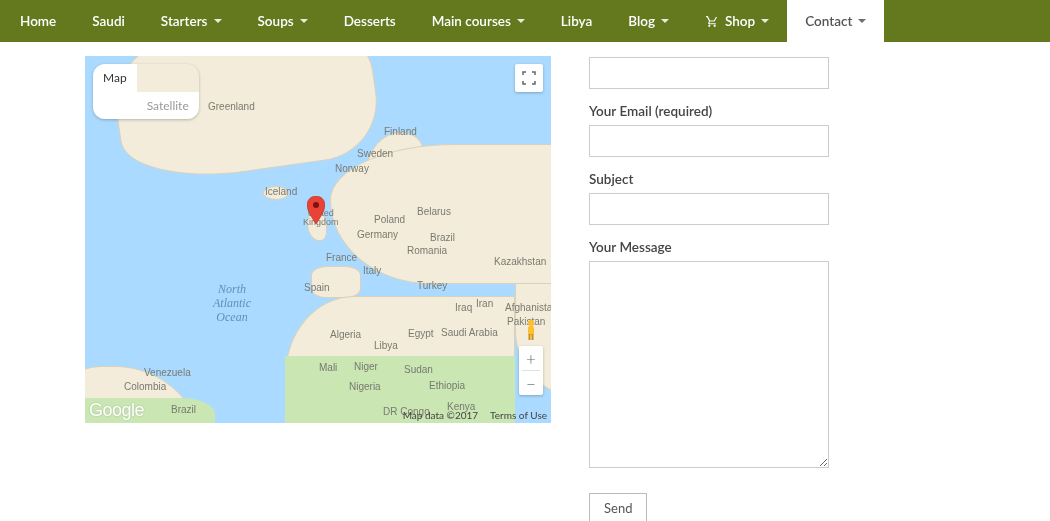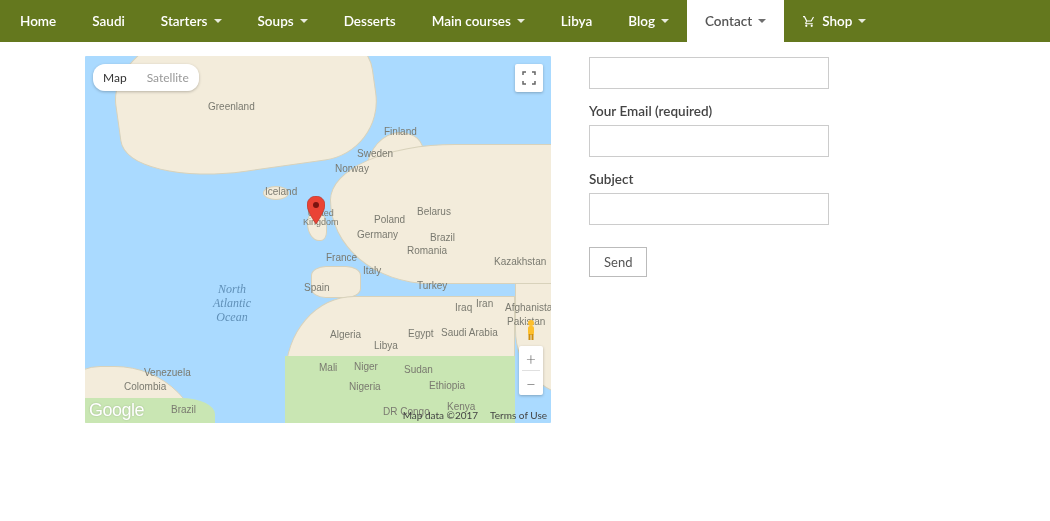--- a/index.html
+++ b/index.html
@@ -79,21 +79,21 @@
     .country-label { position:absolute; color:#7a7a70; font-size:10px; font-family: Arial, sans-serif; }
     
     .map-controls-tl {
       position:absolute; top:8px; left:8px;
       display:flex; box-shadow: 0 1px 3px rgba(0,0,0,0.25);
       border-radius:12px; overflow:hidden; font-size:12px;
     }
     .map-btn-type {
       background:#fff; padding:6px 10px; cursor:pointer; color:#333;
     }
-    .map-btn-type.inactive { color:#999; }
+    .map-btn-type.inactive { color:#999;margin-top:28px; }
     
     .fullscreen-btn {
       position:absolute; top:8px; right:8px;
       width:28px; height:28px; background:#fff;
       box-shadow: 0 1px 3px rgba(0,0,0,0.25);
       border-radius:2px; cursor:pointer;
       display:flex; align-items:center; justify-content:center;
       font-size:14px; color:#666;
     }
     
@@ -178,33 +178,33 @@
       <span>Main courses</span>
       <span class="chevron-down"></span>
     </div>
   <div class="nav-item">
       <span>Libya</span>
     </div>
   <div class="nav-item">
       <span>Blog</span>
       <span class="chevron-down"></span>
     </div>
-  <div class="nav-item active">
-      <span>Contact</span>
-      <span class="chevron-down"></span>
-    </div>
   <div class="nav-item">
     <span class="cart-icon">
       <svg width="14" height="13" viewBox="0 0 24 24">
           <path d="M7 18c-1.1 0-2 .9-2 2s.9 2 2 2 2-.9 2-2-.9-2-2-2zm10 0c-1.1 0-2 .9-2 2s.9 2 2 2 2-.9 2-2-.9-2-2-2zM7.2 14.6l.1-.4L8.1 12h7.4c.8 0 1.4-.4 1.8-1l3.9-7-1.8-1-3.9 7H8.5L4.3 2H1v2h2l3.6 7.6-1.3 2.4c-.2.3-.3.6-.3 1 0 1.1.9 2 2 2h12v-2H7.4c-.1 0-.2-.1-.2-.2z"></path>
         </svg>
     </span>
     <span>Shop</span>
       <span class="chevron-down"></span>
   </div>
+  <div class="nav-item active">
+      <span>Contact</span>
+      <span class="chevron-down"></span>
+    </div>
 </nav>
 
 <div class="container">
   <div class="map-wrap">
     <div class="sea"></div>
     <div class="land greenland"></div>
     <div class="land iceland"></div>
     <div class="land scand"></div>
     <div class="land southamerica"></div>
     <div class="land greenbelt2"></div>
@@ -298,15 +298,19 @@
       <input class="form-input" type="text" value="" style="">
     </div>
     <div class="form-group">
       <label class="form-label">Your Email (required)</label>
       <input class="form-input" type="text" value="" style="">
     </div>
     <div class="form-group">
       <label class="form-label">Subject</label>
       <input class="form-input" type="text" value="" style="">
     </div>
+    <div class="form-group">
+      <label class="form-label">Your Message</label>
+      <textarea class="form-textarea" style=""></textarea>
+    </div>
     <button class="send-btn">Send</button>
   </div>
 </div>
 
 </body></html>

